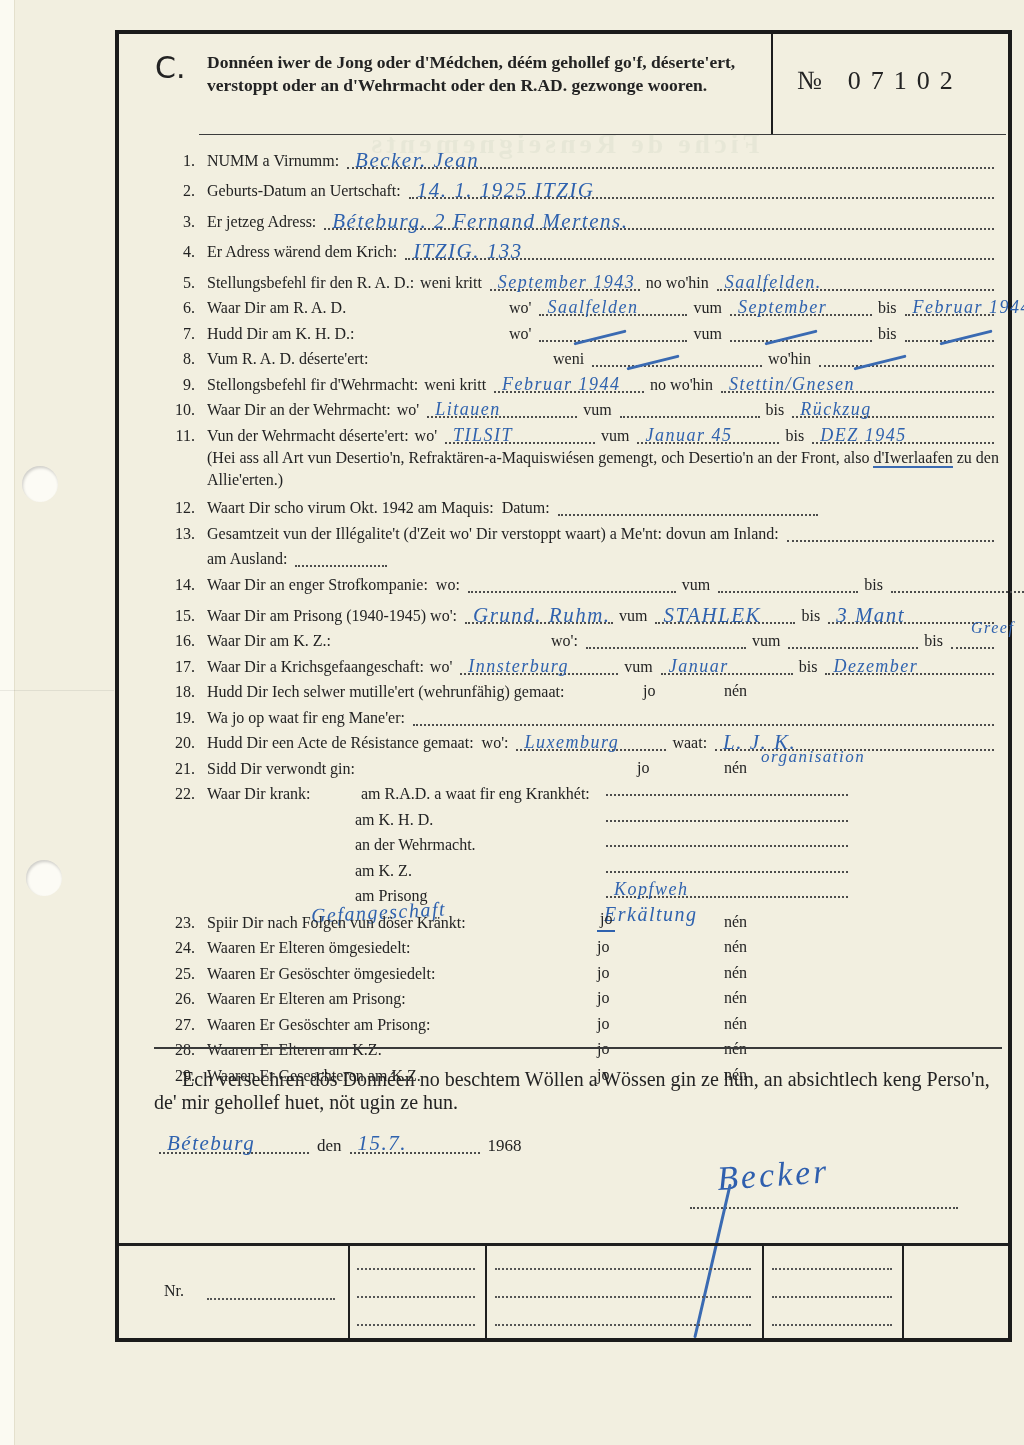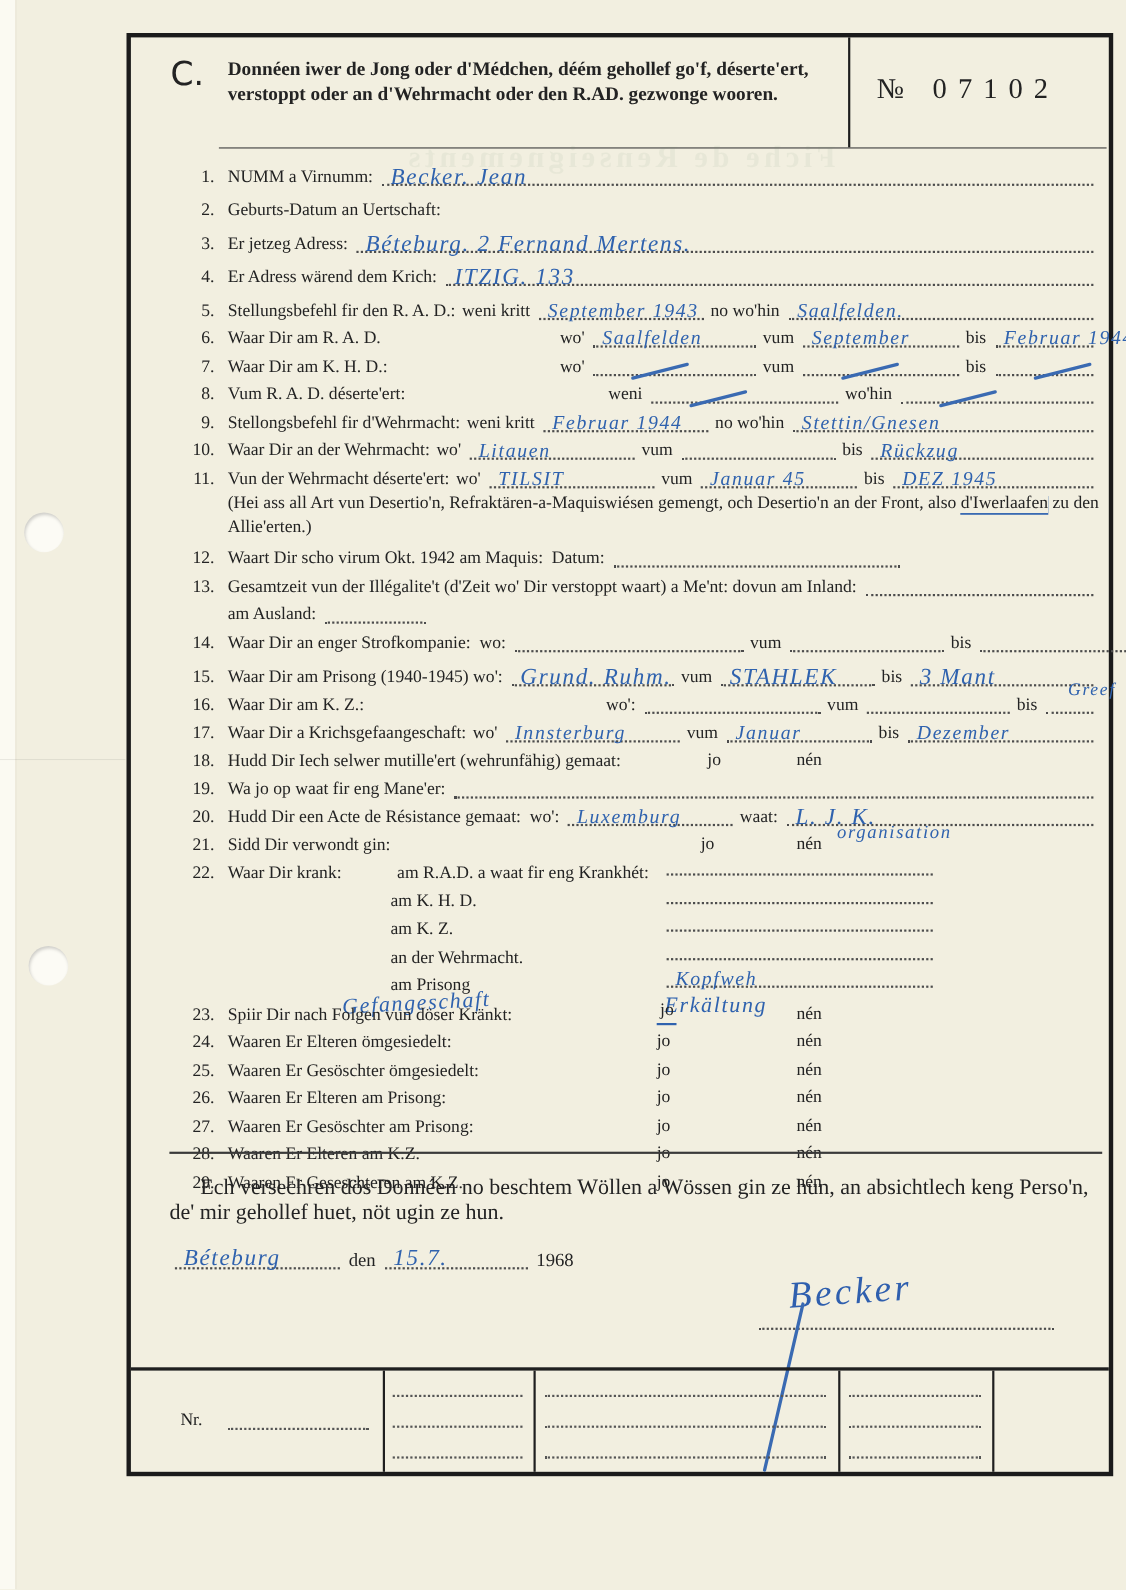--- a/index.html
+++ b/index.html
@@ -104,20 +104,23 @@
             <span class="lbl">NUMM a Virnumm:</span>
             <span class="dots" style="flex: 1 1 0%;">
               <span class="hw big">Becker. Jean</span>
             </span>
           </span>
         </div>
         <div class="row tall">
           <span class="num">2.</span>
           <span class="body">
             <span class="lbl">Geburts-Datum an Uertschaft:</span>
+            <span class="dots" style="flex: 1 1 0%;">
+              <span class="hw big">14. 1. 1925   ITZIG</span>
+            </span>
           </span>
         </div>
         <div class="row tall">
           <span class="num">3.</span>
           <span class="body">
             <span class="lbl">Er jetzeg Adress:</span>
             <span class="dots" style="flex: 1 1 0%;">
               <span class="hw big">Béteburg. 2 Fernand Mertens.</span>
             </span>
           </span>
@@ -159,21 +162,21 @@
             </span>
             <span class="lbl">bis</span>
             <span class="dots" style="flex: 1 1 0%;">
               <span class="hw">Februar 1944</span>
             </span>
           </span>
         </div>
         <div class="row">
           <span class="num">7.</span>
           <span class="body">
-            <span class="lbl" style="min-width: 296px;">Waar Dir am K. H. D.:</span>
+            <span class="lbl" style="min-width: 296px;">Hudd Dir am K. H. D.:</span>
             <span class="lbl">wo'</span>
             <span class="dots" style="width: 148px;">
               <span class="slash"></span>
             </span>
             <span class="lbl">vum</span>
             <span class="dots" style="width: 142px;">
               <span class="slash"></span>
             </span>
             <span class="lbl">bis</span>
             <span class="dots" style="flex: 1 1 0%;">
@@ -369,26 +372,26 @@
             <span class="lbl">am R.A.D. a waat fir eng Krankhét:</span>
             <span class="dots kdots"></span>
           </div>
           <div class="krow">
             <span class="kspacer"></span>
             <span class="lbl">am K. H. D.</span>
             <span class="dots kdots"></span>
           </div>
           <div class="krow">
             <span class="kspacer"></span>
-            <span class="lbl">am K. Z.</span>
+            <span class="lbl">an der Wehrmacht.</span>
             <span class="dots kdots"></span>
           </div>
           <div class="krow">
             <span class="kspacer"></span>
-            <span class="lbl">an der Wehrmacht.</span>
+            <span class="lbl">am K. Z.</span>
             <span class="dots kdots"></span>
           </div>
           <div class="krow">
             <span class="kspacer"></span>
             <span class="lbl">am Prisong</span>
             <span class="dots kdots">
               <span class="hw">Kopfweh</span>
             </span>
           </div>
           <span class="hw hw-gefang" style="position: absolute;">Gefangeschaft</span>

